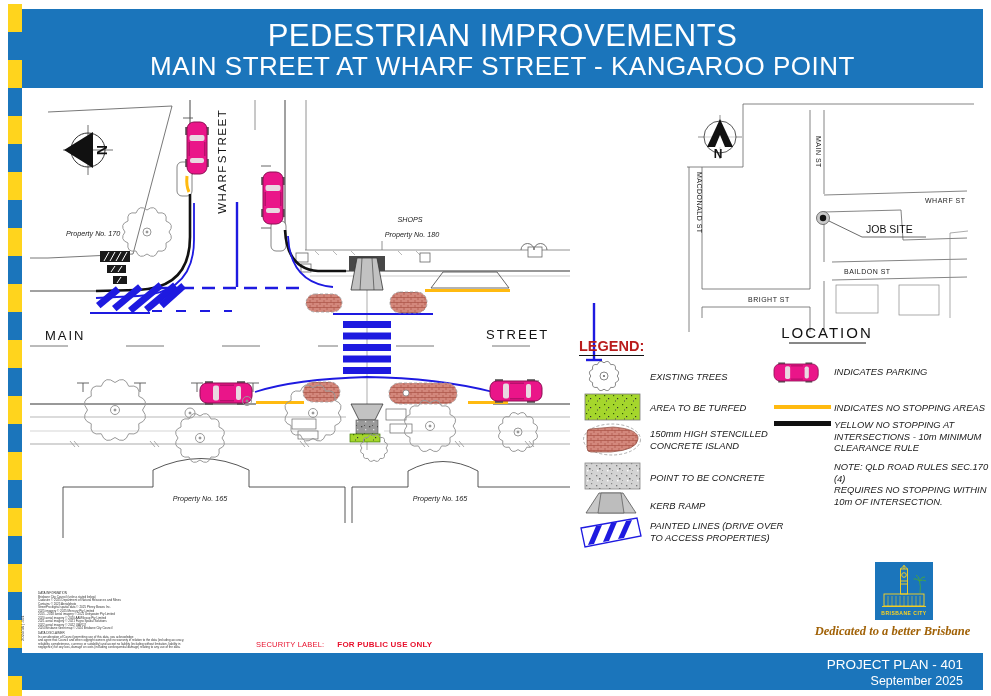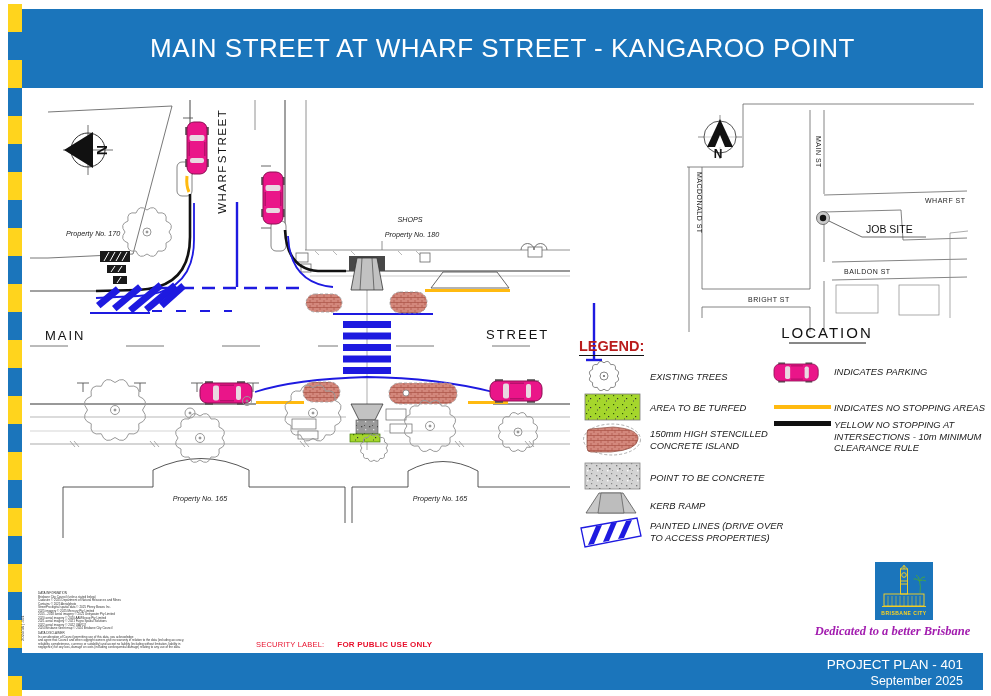--- a/index.html
+++ b/index.html
@@ -18,21 +18,21 @@
   svg.overlay{left:0;top:0;position:absolute;}
   
   .legend-heading{left:579px;top:338px;font-size:14.5px;font-weight:bold;color:#b91c1c;
     border-bottom:1.6px solid #111;padding-bottom:1px;}
   .lg-label{color:#1a1a1a;font-size:9.4px;line-height:11.6px;white-space:pre-line;font-style:italic;}
   .yline{left:774px;top:405px;width:57px;height:3.5px;background:#FFBA10;}
   .bline{left:774px;top:421px;width:57px;height:4.5px;background:#101010;}
   
   .tagline{left:800px;top:624px;width:185px;text-align:center;
     font-family:"Liberation Serif",serif;font-style:italic;font-weight:bold;
-    font-size:12.5px;color:#a21caf;}
+    font-size:12.5px;color:#a16207;}
   .bottom-bar{left:22px;top:653px;width:961px;height:37px;background:#1B75BB;color:#fff;}
   .bottom-text{position:absolute;right:20px;top:3px;text-align:right;}
   .bt1{font-size:13.5px;line-height:17px;}
   .bt2{font-size:12.5px;line-height:16px;}
   .security{left:256px;top:640px;font-size:7.5px;color:#E8112D;letter-spacing:.2px;
     display:flex;gap:13px;}
   .security b{font-size:8px;}
   .fineprint{color:#333;font-size:3px;line-height:3.5px;white-space:pre;}
   .fp1{left:38px;top:592px;}
   .fp2{left:38px;top:632px;}
@@ -40,20 +40,21 @@
     font-size:4.2px;color:#444;white-space:nowrap;}
 </style>
 </head>
 <body>
 
 <div class="page">
 
   <div class="abs side-strip"></div>
 
   <div class="abs header-bar">
+    <div class="header-title">PEDESTRIAN IMPROVEMENTS</div>
     <div class="header-sub">MAIN STREET AT WHARF STREET - KANGAROO POINT</div>
   </div>
 
   <svg class="overlay" width="991" height="696" viewBox="0 0 991 696">
     <defs>
       <path id="tcloud" vector-effect="non-scaling-stroke" d="M22,0 Q28,7.6 19,11 Q20.7,20.7 11,19 Q7.6,28 0,22 Q-7.6,28 -11,19 Q-20.7,20.7 -19,11 Q-28,7.6 -22,0 Q-28,-7.6 -19,-11 Q-20.7,-20.7 -11,-19 Q-7.6,-28 0,-22 Q7.6,-28 11,-19 Q20.7,-20.7 19,-11 Q28,-7.6 22,0 Z"></path>
       <g id="car">
         <rect x="5" y="-1.8" width="8" height="4" fill="#555"></rect>
         <rect x="37" y="-1.8" width="8" height="4" fill="#555"></rect>
         <rect x="5" y="17.8" width="8" height="4" fill="#555"></rect>
@@ -353,20 +354,23 @@
     <use href="#car" transform="translate(2,3) scale(.85)"></use>
   </svg>
   <div class="abs yline"></div>
   <div class="abs bline"></div>
 
   <div class="abs lg-label" style="left:834px;top:366px">INDICATES PARKING</div>
   <div class="abs lg-label" style="left:834px;top:402px">INDICATES NO STOPPING AREAS</div>
   <div class="abs lg-label" style="left:834px;top:419px">YELLOW NO STOPPING AT
 INTERSECTIONS - 10m MINIMUM
 CLEARANCE RULE</div>
+  <div class="abs lg-label" style="left:834px;top:461px">NOTE: QLD ROAD RULES SEC.170 (4)
+REQUIRES NO STOPPING WITHIN
+10m OF INTERSECTION.</div>
 
   <svg class="abs" style="left:875px;top:562px" width="58" height="58" viewBox="0 0 58 58">
     <rect width="58" height="58" fill="#1B75BB"></rect>
     <g stroke="#FFD41D" stroke-width=".9" fill="none">
       <path d="M29,3 L29,7 M25.5,7 L29,3.5 L32.5,7"></path>
       <rect x="25.5" y="7" width="7" height="25"></rect>
       <circle cx="29" cy="13" r="2.3"></circle>
       <path d="M25.5,19 H32.5 M25.5,22 H32.5"></path>
       <rect x="9" y="32" width="40" height="12"></rect>
       <path d="M13,34 V44 M17,34 V44 M21,34 V44 M25,34 V44 M29,34 V44 M33,34 V44 M37,34 V44 M41,34 V44 M45,34 V44" stroke-width=".5"></path>

